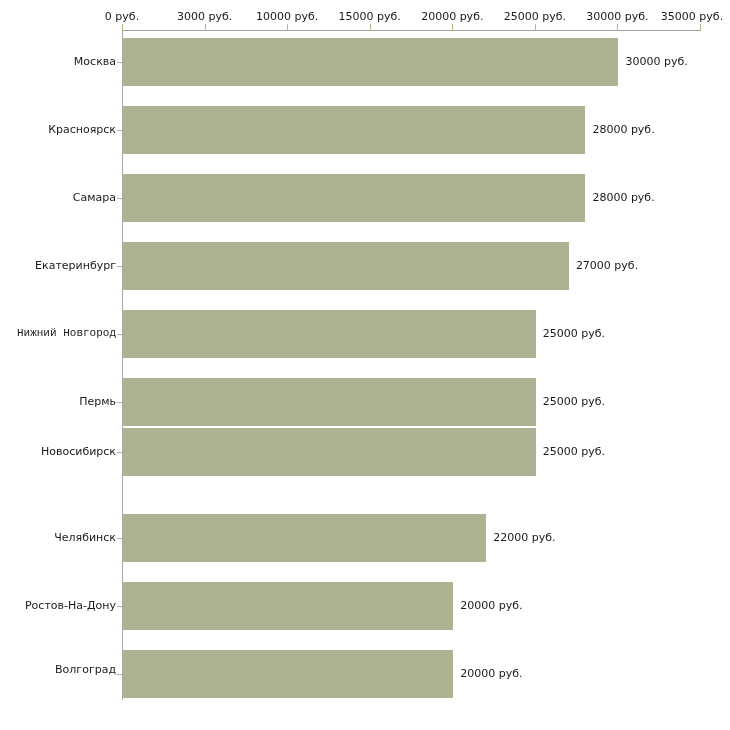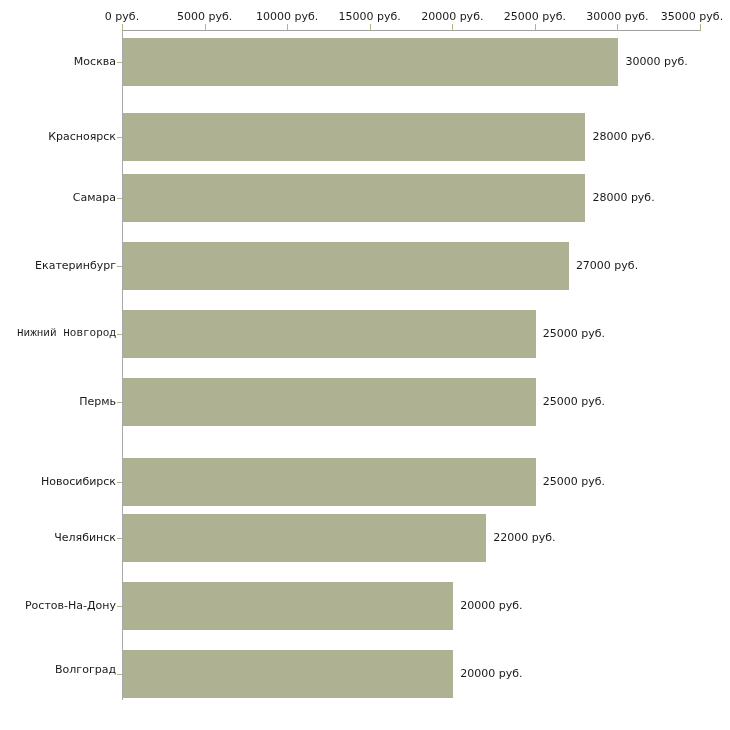--- a/index.html
+++ b/index.html
@@ -99,42 +99,42 @@
 
 <div id="chart-root">
 
   <div class="axis-top"></div>
   <div class="axis-left"></div>
 
   <div id="x-ticks">
       <div class="tick-x" style="left: 122px;"></div>
       <div class="tick-x-label" style="left: 122px; text-align: right;">0 руб.</div>
       <div class="tick-x" style="left: 204.571px;"></div>
-      <div class="tick-x-label" style="left: 204.571px;">5000 руб.</div>
+      <div class="tick-x-label" style="left: 204.571px;">3000 руб.</div>
       <div class="tick-x" style="left: 287.143px;"></div>
       <div class="tick-x-label" style="left: 287.143px;">10000 руб.</div>
       <div class="tick-x" style="left: 369.714px;"></div>
       <div class="tick-x-label" style="left: 369.714px;">15000 руб.</div>
       <div class="tick-x" style="left: 452.286px;"></div>
       <div class="tick-x-label" style="left: 452.286px;">20000 руб.</div>
       <div class="tick-x" style="left: 534.857px;"></div>
       <div class="tick-x-label" style="left: 534.857px;">25000 руб.</div>
       <div class="tick-x" style="left: 617.429px;"></div>
       <div class="tick-x-label" style="left: 617.429px;">30000 руб.</div>
       <div class="tick-x" style="left: 700px;"></div>
       <div class="tick-x-label" style="left: 692px; text-align: center;">35000 руб.</div>
     </div>
   <div id="rows">
       <div class="row" style="top: 38px; height: 48px;">
         <div class="cat-label" style="top: 18px;">Москва</div>
         <div class="tick-y" style="top: 24px;"></div>
         <div class="bar" style="width: 495.429px; height: 48px; top: 0px; background: rgb(174, 178, 146);"></div>
         <div class="bar-value" style="left: 625.429px; top: 18px;">30000 руб.</div>
       </div>
-      <div class="row" style="top: 113px; height: 32px;">
+      <div class="row" style="top: 106px; height: 32px;">
         <div class="cat-label" style="top: 18px;">Красноярск</div>
         <div class="tick-y" style="top: 24px;"></div>
         <div class="bar" style="width: 462.4px; height: 48px; top: 0px; background: rgb(174, 178, 146);"></div>
         <div class="bar-value" style="left: 592.4px; top: 18px;">28000 руб.</div>
       </div>
       <div class="row" style="top: 174px; height: 48px;">
         <div class="cat-label" style="top: 18px;">Самара</div>
         <div class="tick-y" style="top: 24px;"></div>
         <div class="bar" style="width: 462.4px; height: 48px; top: 0px; background: rgb(174, 178, 146);"></div>
         <div class="bar-value" style="left: 592.4px; top: 18px;">28000 руб.</div>
@@ -150,21 +150,21 @@
         <div class="tick-y" style="top: 24px;"></div>
         <div class="bar" style="width: 412.857px; height: 48px; top: 0px; background: rgb(174, 178, 146);"></div>
         <div class="bar-value" style="left: 542.857px; top: 18px;">25000 руб.</div>
       </div>
       <div class="row" style="top: 378px; height: 64px;">
         <div class="cat-label" style="top: 18px;">Пермь</div>
         <div class="tick-y" style="top: 24px;"></div>
         <div class="bar" style="width: 412.857px; height: 48px; top: 0px; background: rgb(174, 178, 146);"></div>
         <div class="bar-value" style="left: 542.857px; top: 18px;">25000 руб.</div>
       </div>
-      <div class="row" style="top: 458px; height: 32px;">
+      <div class="row" style="top: 428px; height: 32px;">
         <div class="cat-label" style="top: 18px;">Новосибирск</div>
         <div class="tick-y" style="top: 24px;"></div>
         <div class="bar" style="width: 412.857px; height: 48px; top: 0px; background: rgb(174, 178, 146);"></div>
         <div class="bar-value" style="left: 542.857px; top: 18px;">25000 руб.</div>
       </div>
       <div class="row" style="top: 514px; height: 36px;">
         <div class="cat-label" style="top: 18px;">Челябинск</div>
         <div class="tick-y" style="top: 24px;"></div>
         <div class="bar" style="width: 363.314px; height: 48px; top: 0px; background: rgb(174, 178, 146);"></div>
         <div class="bar-value" style="left: 493.314px; top: 18px;">22000 руб.</div>

